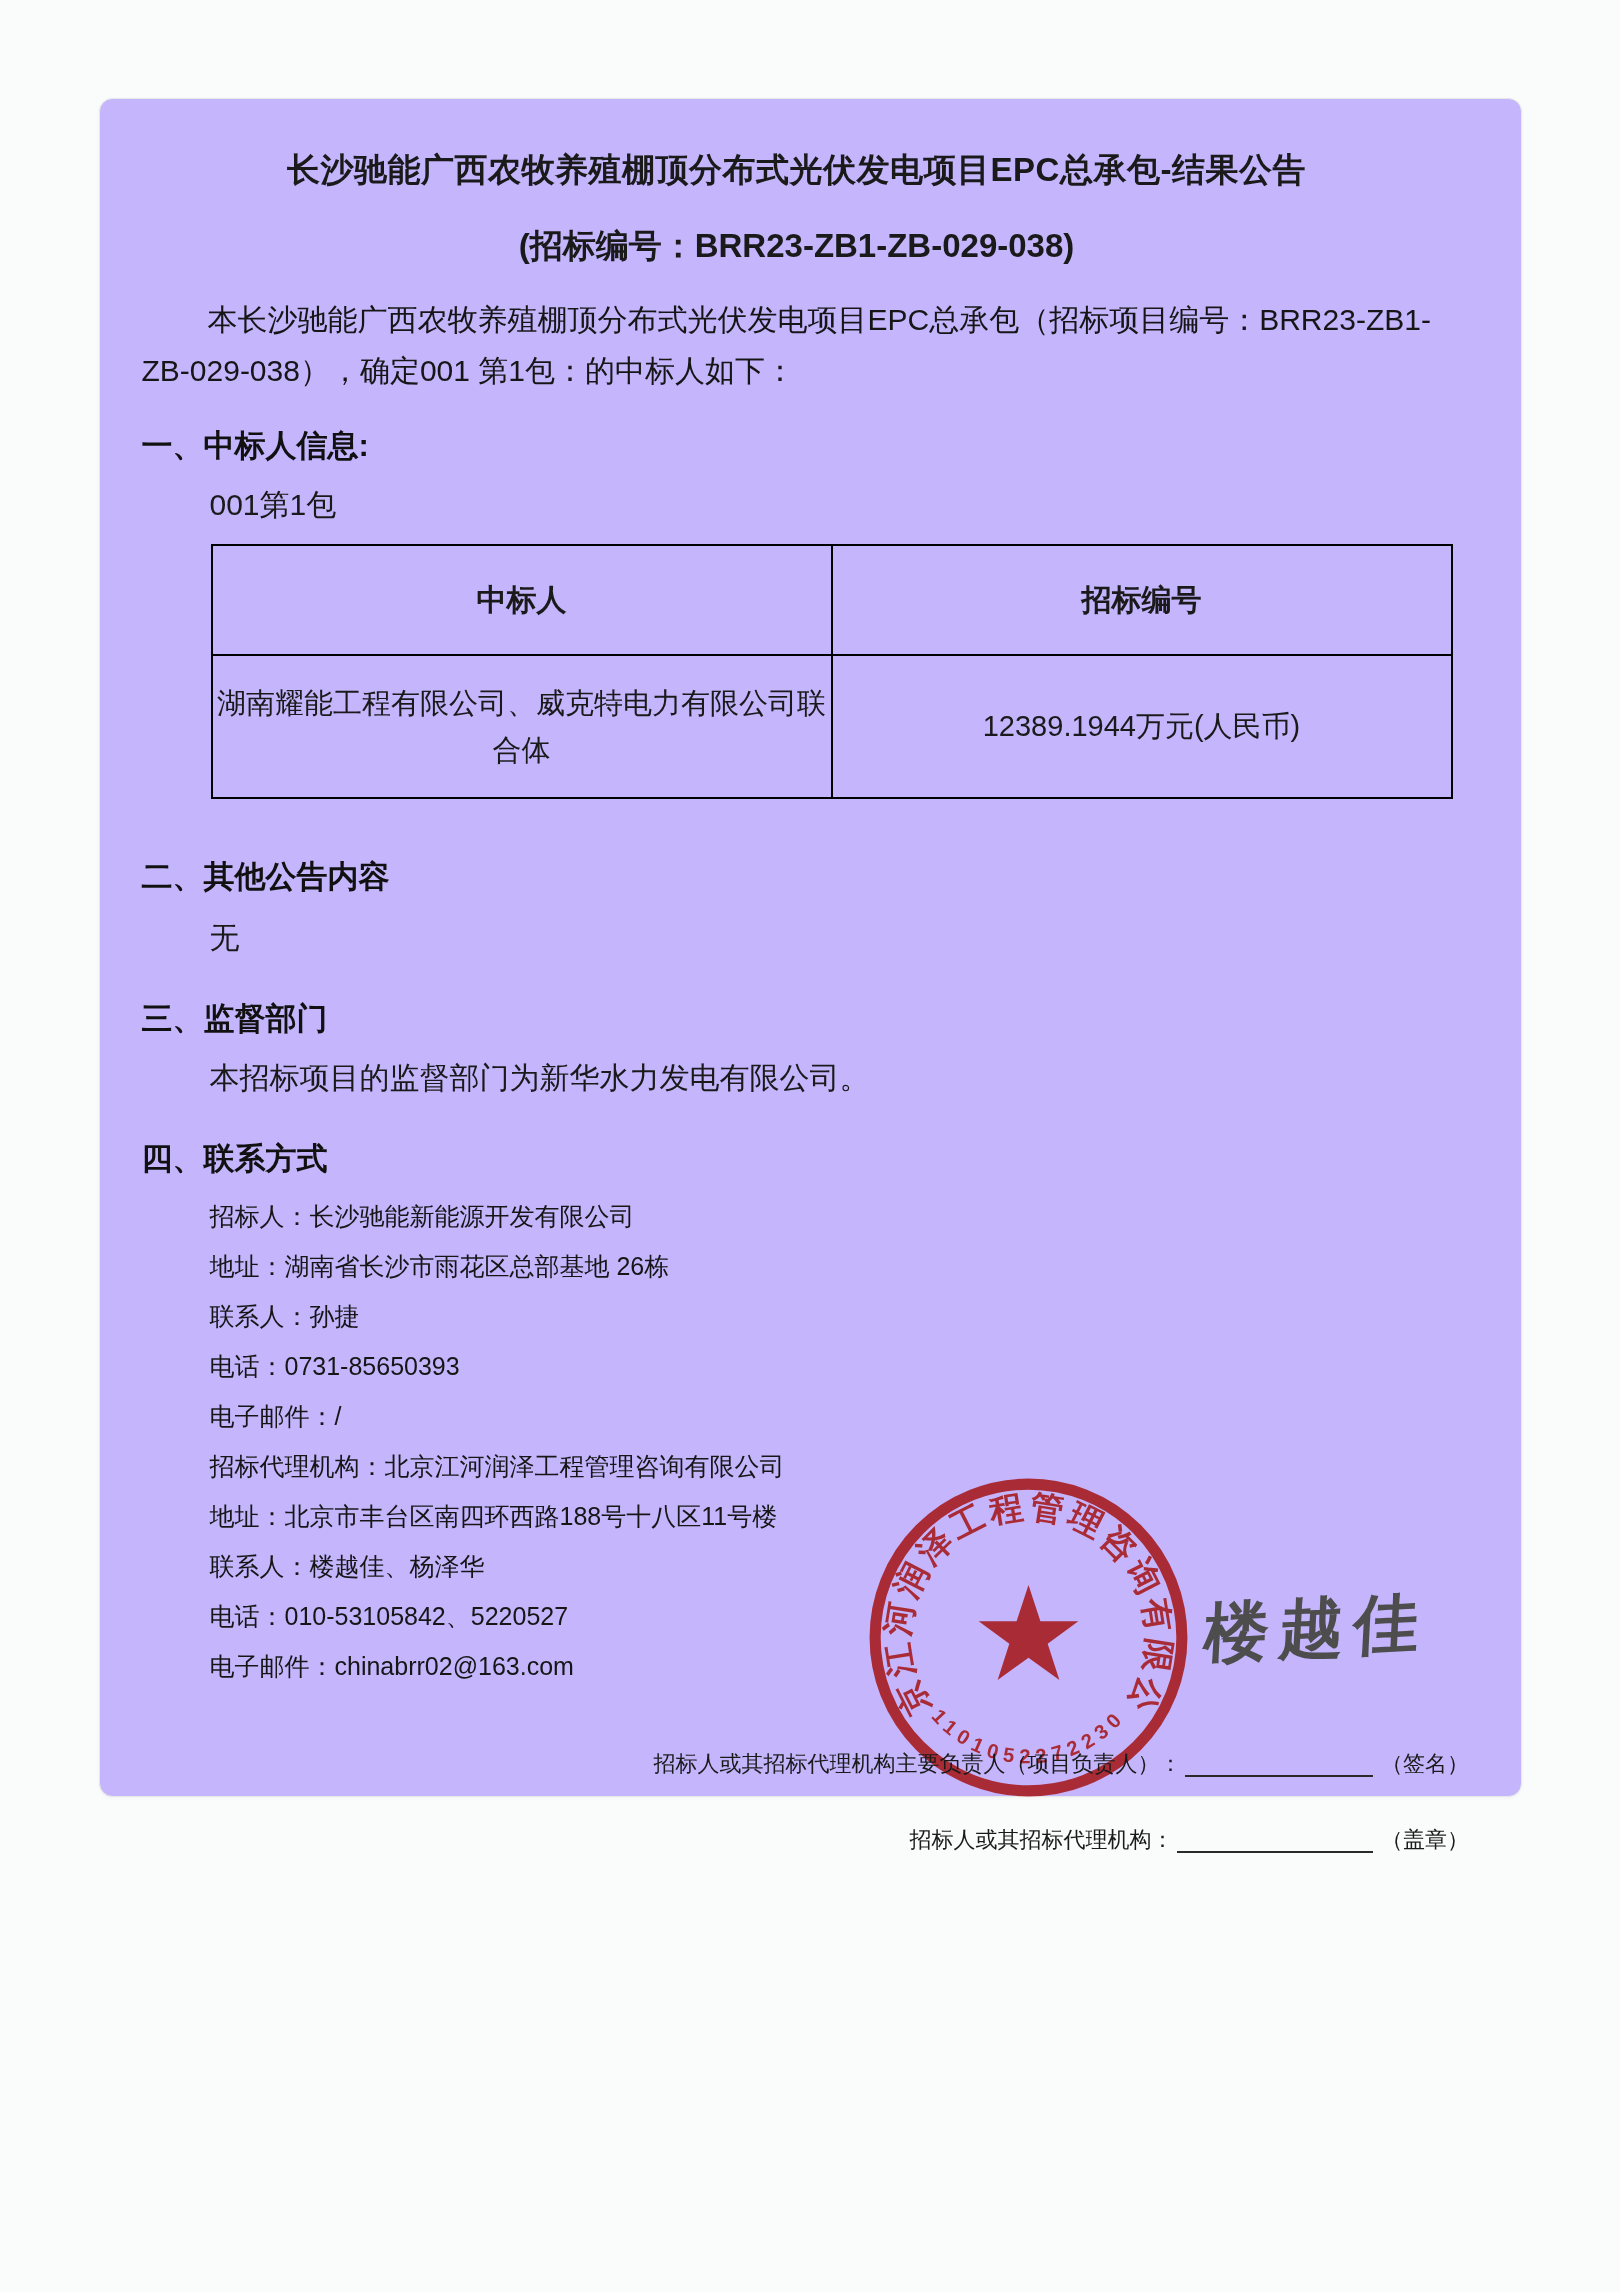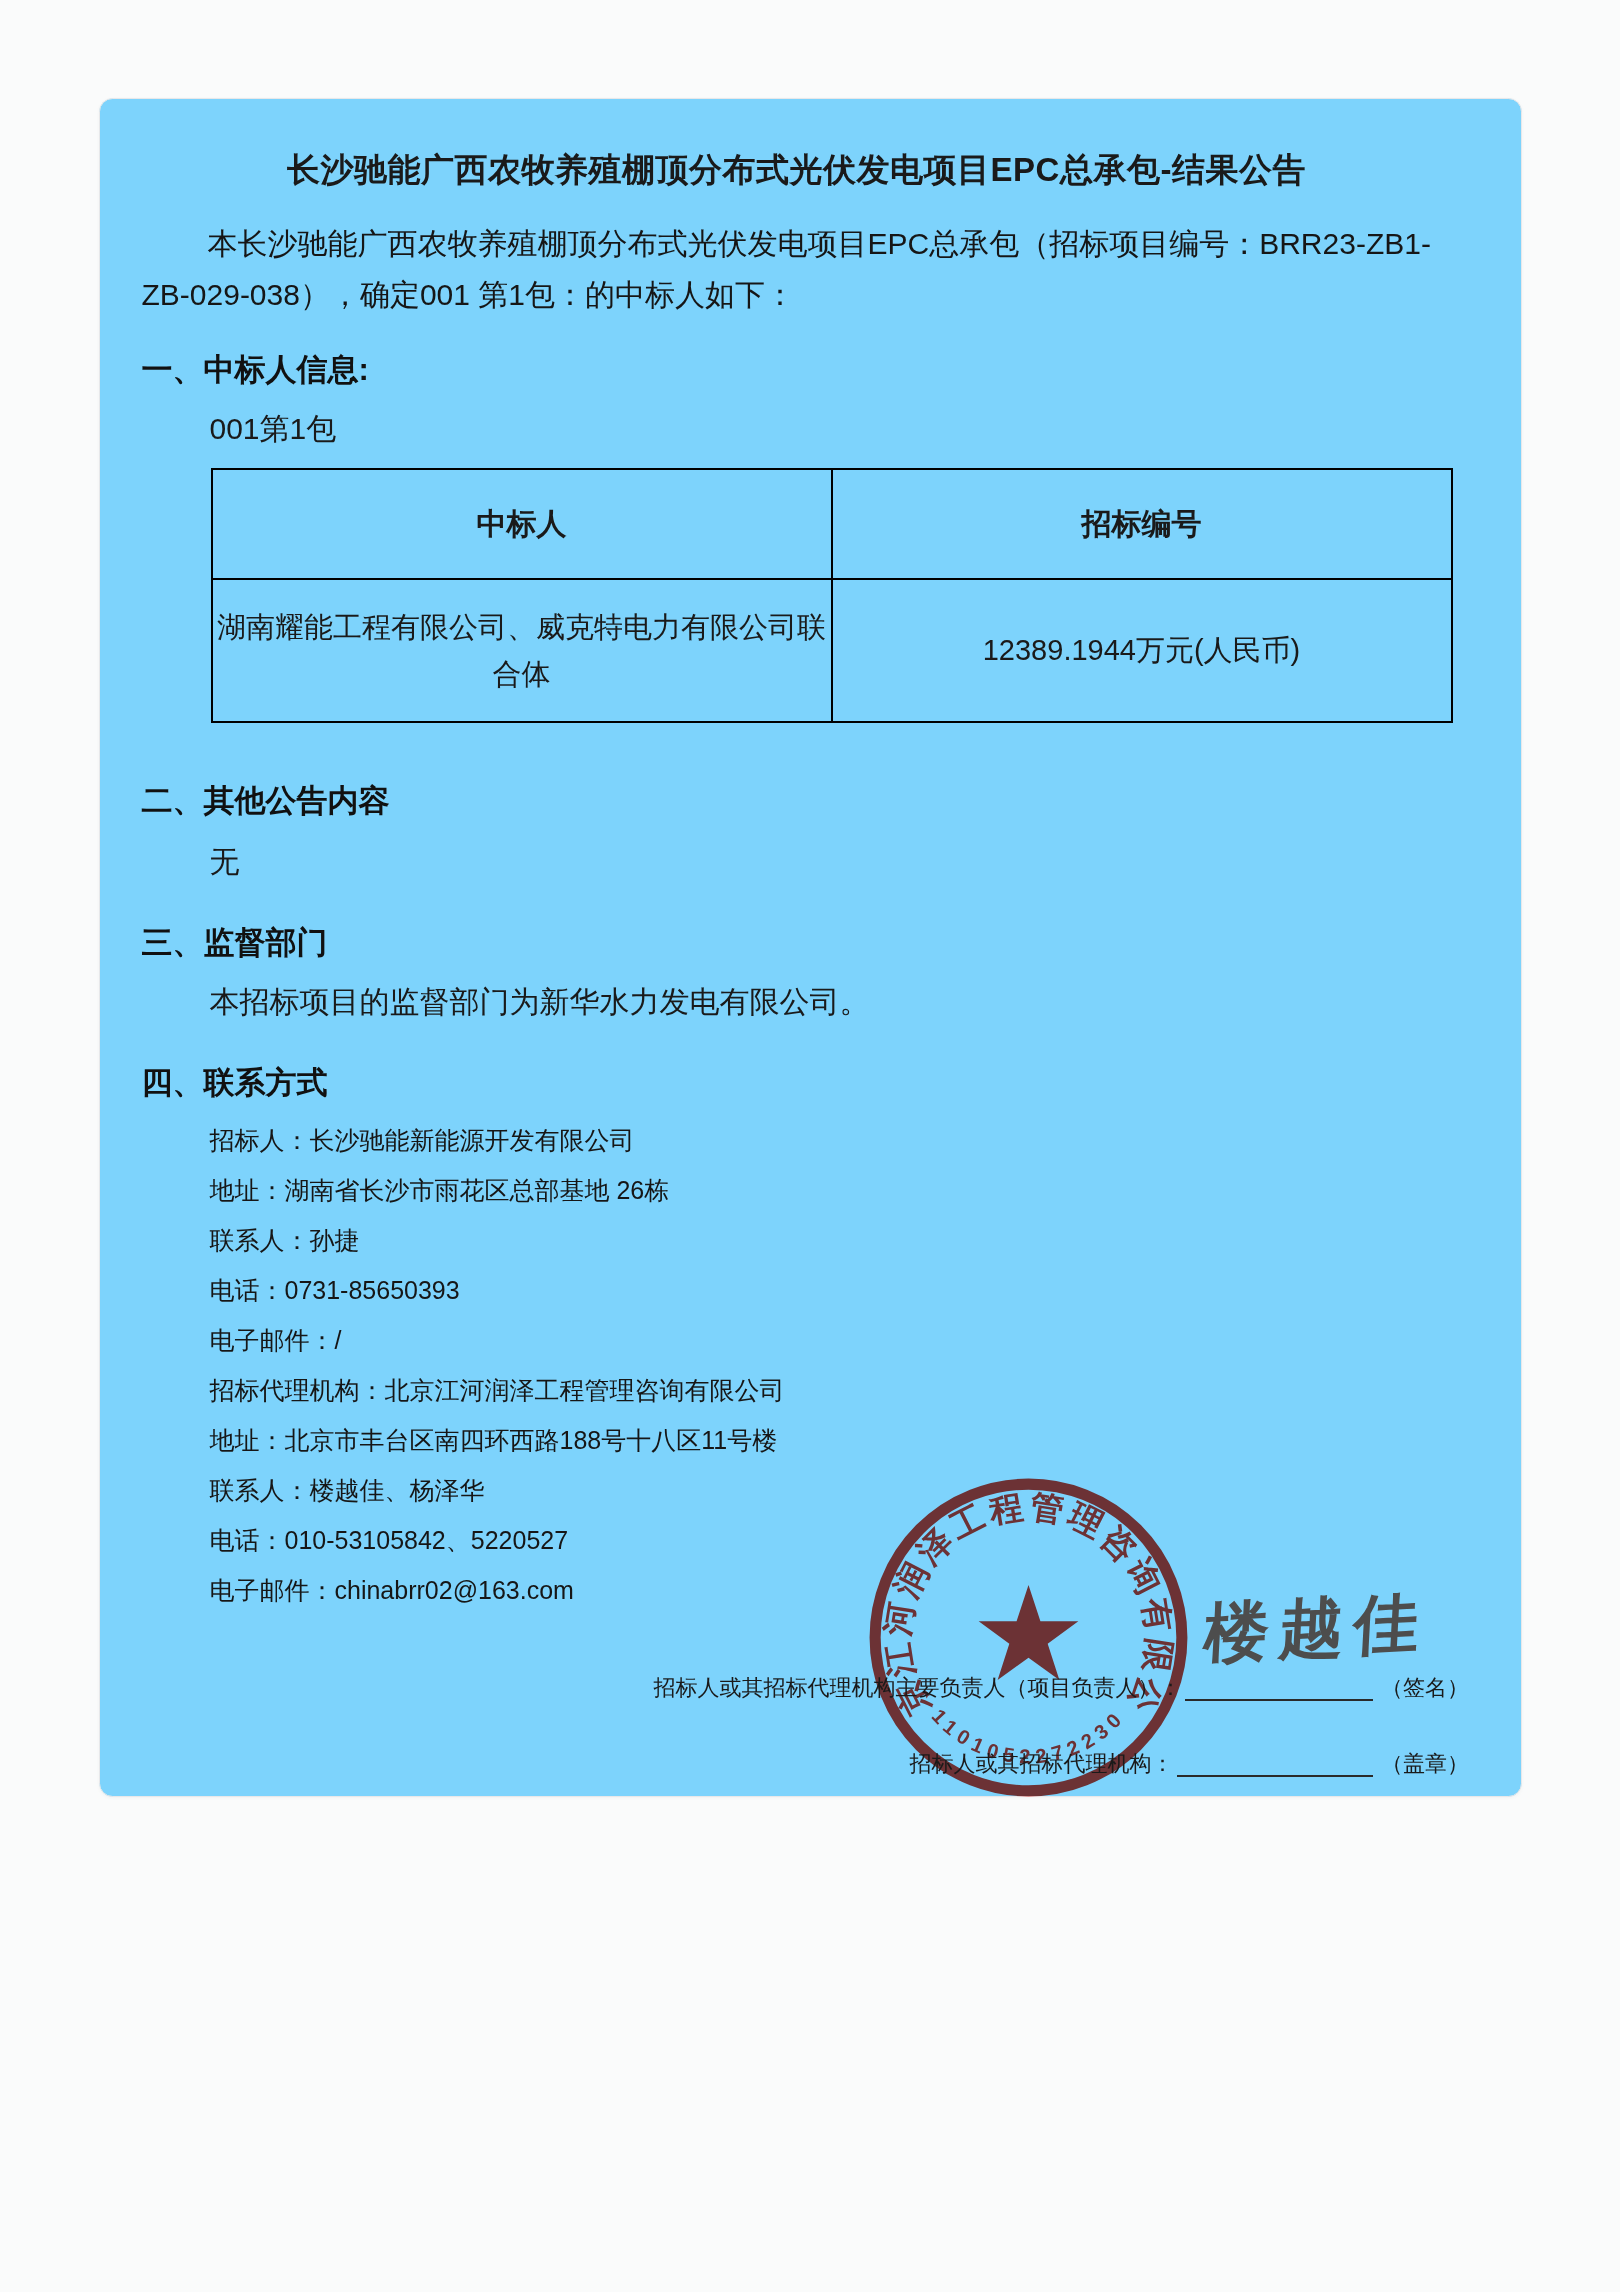--- a/index.html
+++ b/index.html
@@ -7,21 +7,21 @@
     width: 1620px; height: 2293px;
     background: #fafbfb;
     font-family: "Liberation Sans", "DejaVu Sans", sans-serif;
     color: #1a1a1a;
     overflow: hidden;
   }
   .card {
     position: relative;
     width: 1423px; height: 1699px;
     margin: 98px auto 8px;
-    background: #7dd3fc;
+    background: #c4b5fd;
     border: 1px solid #e7e8ea;
     border-radius: 13.7px;
     box-shadow: 0 1px 3.9px rgba(0,0,0,0.04);
     padding: 41px 69px 0 42px;
   }
   .doc-title {
     margin-top: 7.8px;
     text-align: center;
     font-size: 33px;
     font-weight: bold;
@@ -121,20 +121,21 @@
     z-index: 4;
     pointer-events: none;
   }
 </style>
 </head>
 <body>
 
 <div class="card">
 
   <div class="doc-title">长沙驰能广西农牧养殖棚顶分布式光伏发电项目EPC总承包-结果公告</div>
+  <div class="doc-subtitle">(招标编号：BRR23-ZB1-ZB-029-038)</div>
   <div class="intro">本长沙驰能广西农牧养殖棚顶分布式光伏发电项目EPC总承包（招标项目编号：BRR23-ZB1-ZB-029-038），确定001 第1包：的中标人如下：</div>
 
   <div class="sec-heading h1x">一、中标人信息:</div>
   <div class="pkg-label indent">001第1包</div>
 
   <table class="result-table">
     <thead>
       <tr>
         <th>中标人</th>
         <th>招标编号</th>

